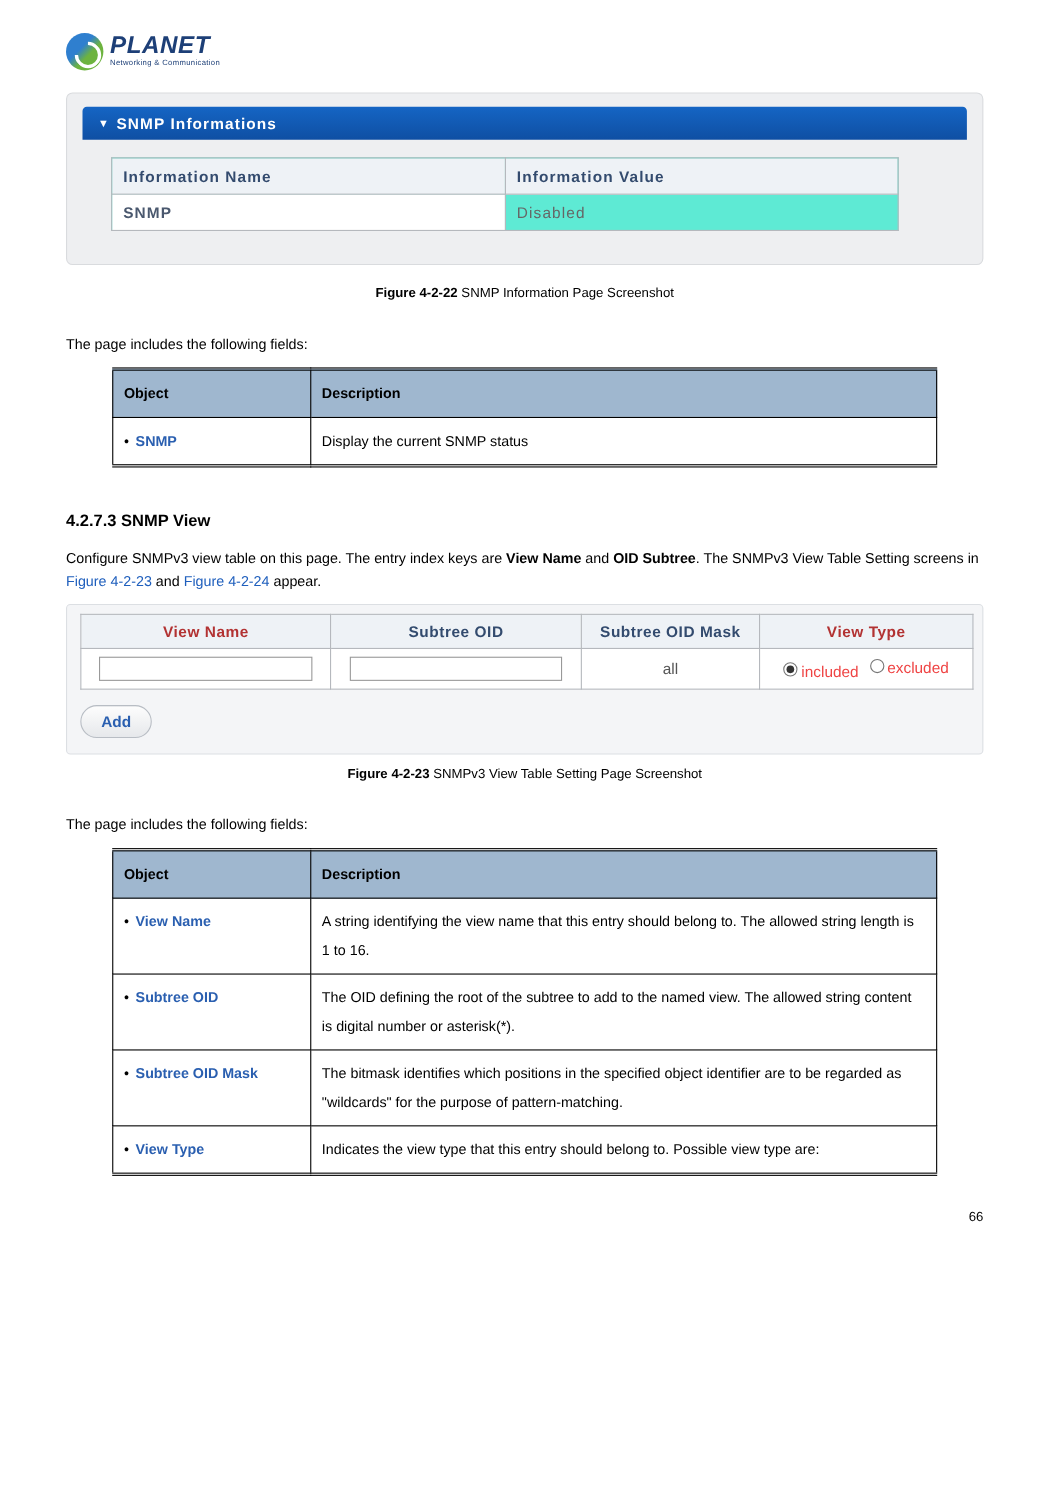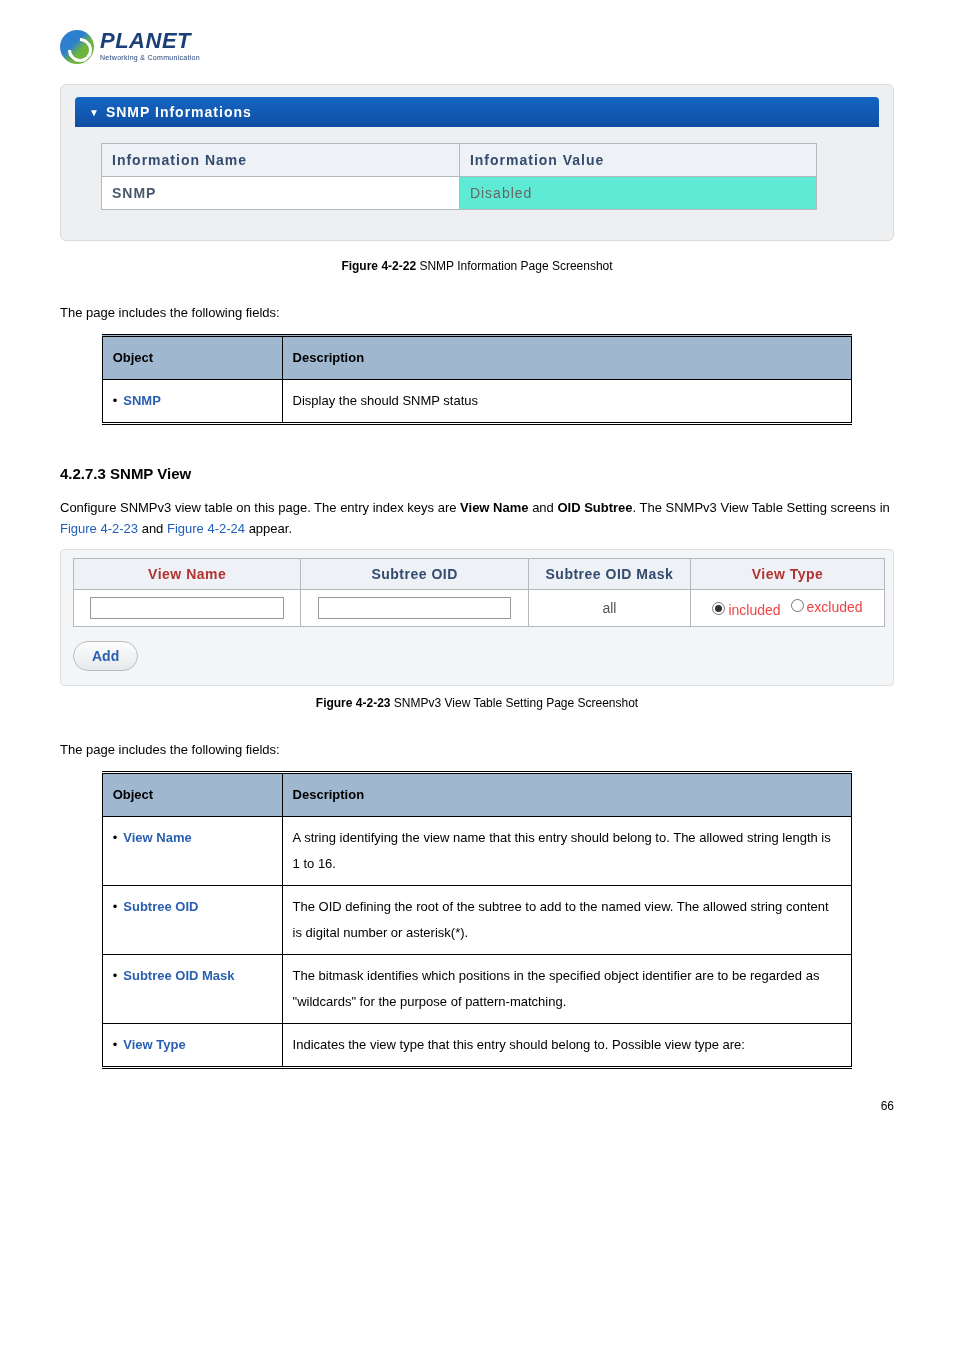--- a/index.html
+++ b/index.html
@@ -201,21 +201,21 @@
   <div class="body-text">The page includes the following fields:</div>
 
   <table class="obj-table">
     <tbody>
         <tr>
       <th>Object</th>
       <th>Description</th>
     </tr>
     <tr>
       <td class="obj-cell"><span class="bullet">•</span><span class="obj-link">SNMP</span></td>
-      <td>Display the should SNMP status</td>
+      <td>Display the current SNMP status</td>
     </tr>
   </tbody>
     </table>
 
   <div class="section-heading">4.2.7.3 SNMP View</div>
 
   <div class="body-text">
     <span>Configure SNMPv3 view table on this page. The entry index keys are </span><b>View Name</b><span> and </span><b>OID Subtree</b><span>. The SNMPv3 View Table Setting screens in </span><a href="#" class="inline-link">Figure 4-2-23</a><span> and </span><a href="#" class="inline-link">Figure 4-2-24</a><span> appear.</span>
   </div>
 

